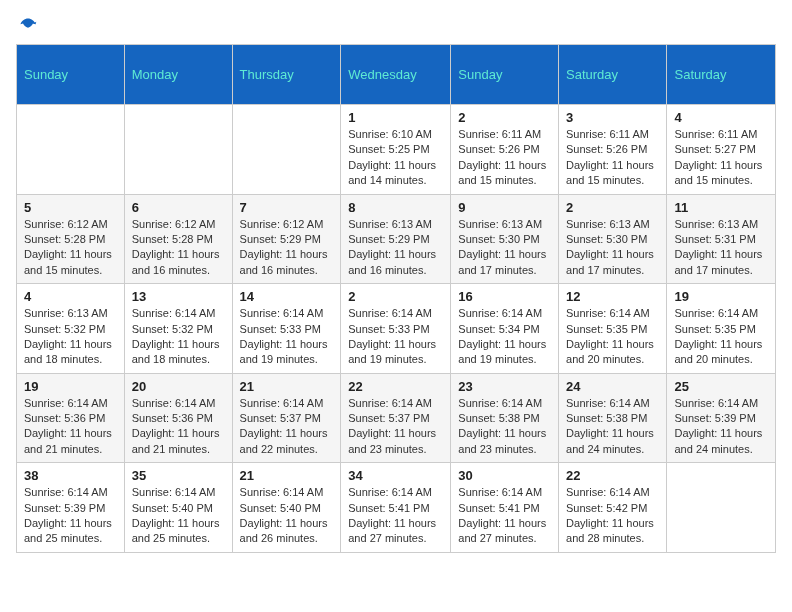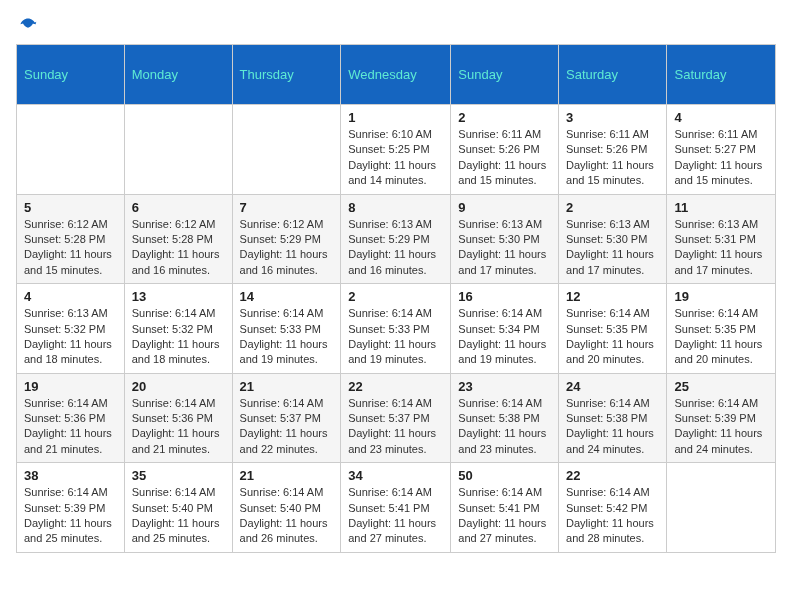--- a/index.html
+++ b/index.html
@@ -308,21 +308,21 @@
 Sunset: 5:40 PM
 Daylight: 11 hours and 26 minutes.</div>
         </td>
         <td>
           <span class="day-number">34</span>
           <div class="day-info" style="white-space: pre-line;">Sunrise: 6:14 AM
 Sunset: 5:41 PM
 Daylight: 11 hours and 27 minutes.</div>
         </td>
         <td>
-          <span class="day-number">50</span>
+          <span class="day-number">30</span>
           <div class="day-info" style="white-space: pre-line;">Sunrise: 6:14 AM
 Sunset: 5:41 PM
 Daylight: 11 hours and 27 minutes.</div>
         </td>
         <td>
           <span class="day-number">22</span>
           <div class="day-info" style="white-space: pre-line;">Sunrise: 6:14 AM
 Sunset: 5:42 PM
 Daylight: 11 hours and 28 minutes.</div>
         </td>

